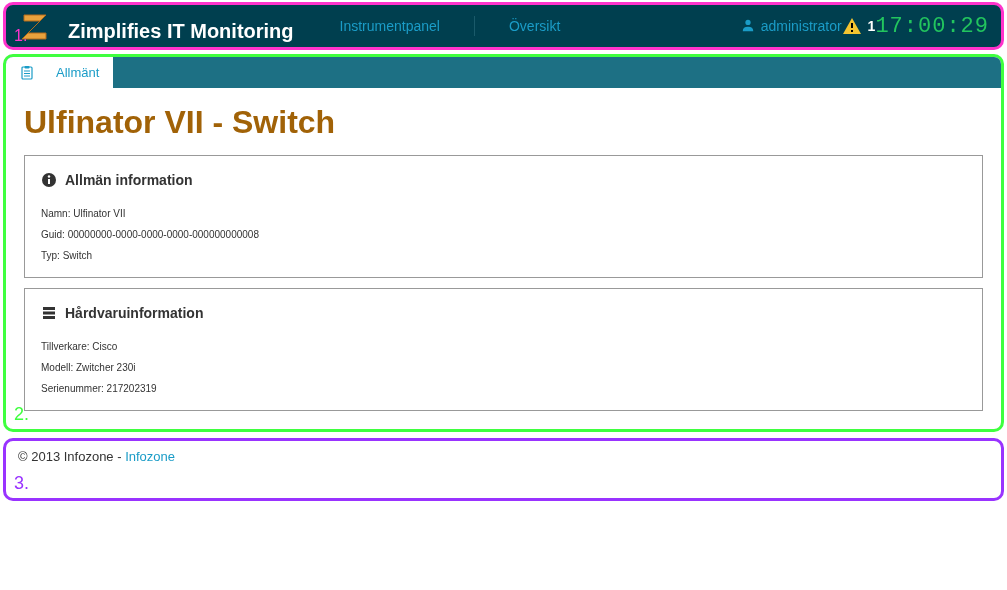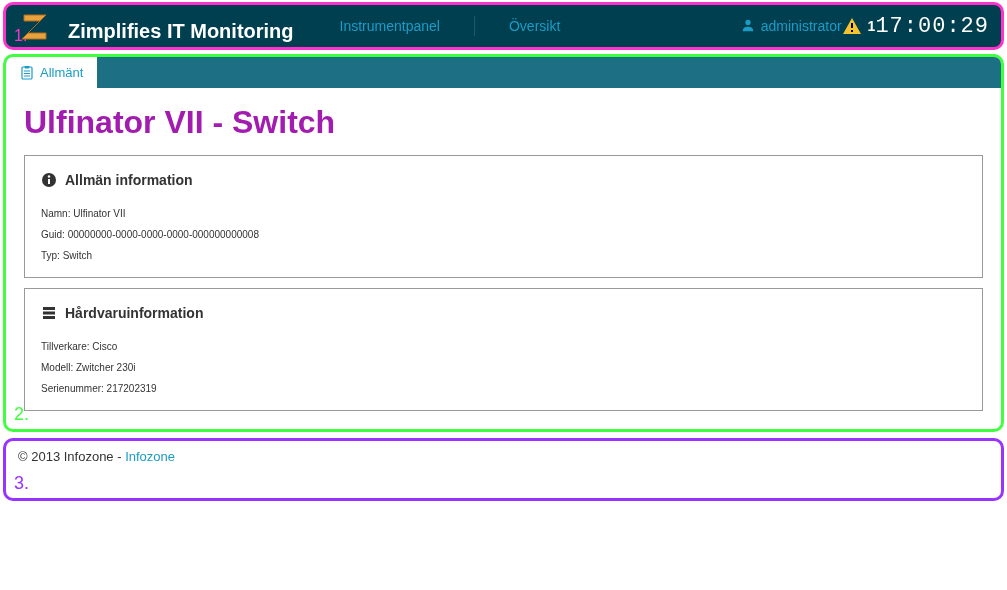--- a/index.html
+++ b/index.html
@@ -28,21 +28,21 @@
     .logo-area { display: flex; align-items: flex-end; gap: 16px; }
     .logo-icon { width: 34px; height: 34px; display: inline-flex; align-items: center; justify-content: center; }
     .app-title { color: #fff; font-size: 20px; font-weight: bold; margin-right: 28px; }
     .nav-links { display: flex; gap: 16px; }
     .nav-link { color: #1a9cc7; font-size: 14px; padding: 6px 18px; cursor: pointer; }
     .nav-divider { width: 1px; height: 20px; background: #1a5a6a; align-self: center; }
     .header-right { margin-left: auto; display: flex; align-items: center; }
     .user-area { display: flex; align-items: center; gap: 6px; color: #1a9cc7; cursor: pointer; }
     .alert-area { display: flex; align-items: center; gap: 6px; color: #fff; cursor: pointer; }
     .alert-icon { width: 20px; height: 18px; }
-    .clock { color: #ffffff; font-size: 22px; font-family: 'Courier New', monospace; letter-spacing: 1px; }
+    .clock { color: #22c55e; font-size: 22px; font-family: 'Courier New', monospace; letter-spacing: 1px; }
     
     
     .main-wrapper {
       border: 3px solid #3fff3f;
       border-radius: 10px;
       margin: 4px 3px 0 3px;
       position: relative;
       padding-bottom: 8px;
     }
     .annotation-2 {
@@ -60,28 +60,28 @@
       border-top-left-radius: 7px;
       border-top-right-radius: 7px;
       overflow: hidden;
     }
     .tab {
       padding: 8px 14px;
       font-size: 13px;
       cursor: pointer;
       display: flex;
       align-items: center;
-      gap: 6px;
+      gap: 22px;
     }
     .tab.active { background: #fff; color: #1a9cc7; }
     .tab-icon { width: 14px; height: 14px; }
     
     
     .page-content { padding: 16px 18px 0 18px; }
-    .page-title { color: #a21caf; font-size: 32px; font-weight: bold; margin-bottom: 14px; font-family: 'Trebuchet MS', Arial, sans-serif; }
+    .page-title { color: #a16207; font-size: 32px; font-weight: bold; margin-bottom: 14px; font-family: 'Trebuchet MS', Arial, sans-serif; }
     
     .panel {
       border: 1px solid #999;
       margin-bottom: 10px;
       padding: 16px;
     }
     .panel-header {
       display: flex;
       align-items: flex-start;
       gap: 8px;

